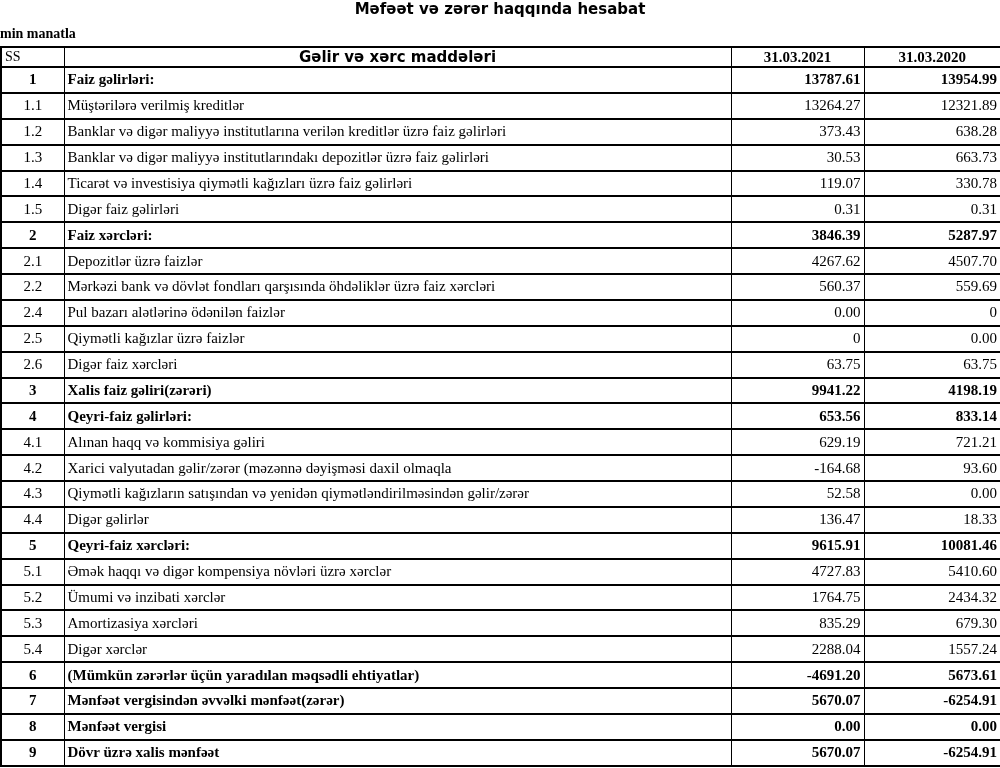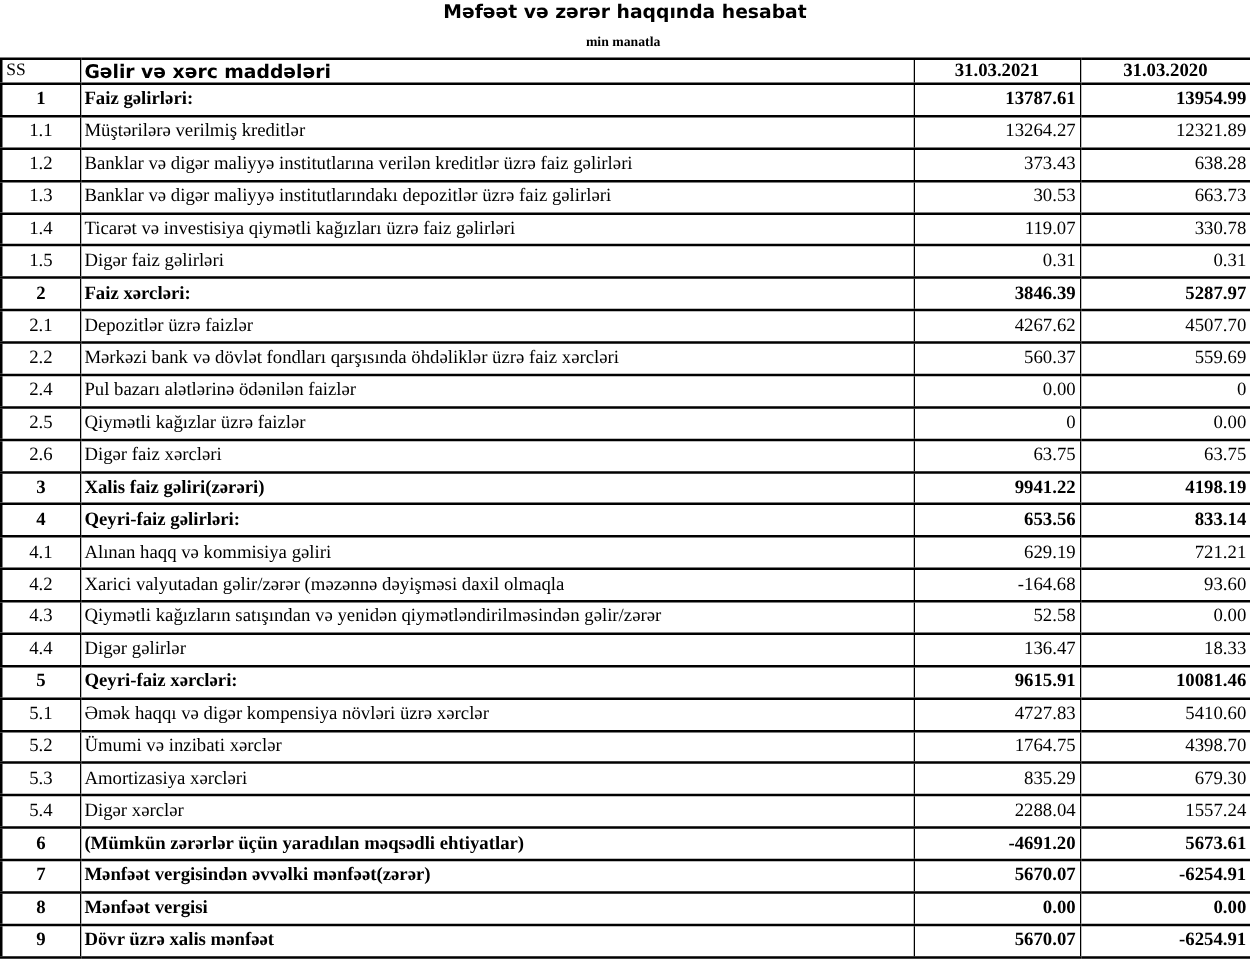--- a/index.html
+++ b/index.html
@@ -15,22 +15,22 @@
     font-weight: bold;
     font-size: 15px;
     text-align: center;
     padding-top: 0;
     height: 24px;
     line-height: 18px;
   }
   .unit-note {
     font-family: "Liberation Serif", serif;
     font-weight: bold;
-    font-size: 11px;
-    text-align: center;
+    font-size: 14px;
+    text-align: left;
     padding-right: 3px;
     height: 20px;
     line-height: 20px;
   }
   table.pl-table {
     position: absolute;
     top: 46px;
     left: 0;
     width: 1000px;
     height: 721px;
@@ -51,21 +51,21 @@
   table.pl-table { border: 2px solid #000; }
   th.col-ss {
     font-weight: normal;
     text-align: left;
     font-size: 14px;
     margin-left: 24px;
   }
   th.col-item {
     font-family: "DejaVu Sans", sans-serif;
     font-weight: bold;
-    text-align: left;
+    text-align: center;
     font-size: 15px;
     margin-left: 16px;
   }
   th.col-date {
     font-weight: bold;
     text-align: center;
   }
   td.cell-ss { text-align: center; }
   td.cell-label { text-align: left; }
   td.cell-val { text-align: right; }
@@ -210,21 +210,21 @@
       <tr>
         <td class="cell-ss">5.1</td>
         <td class="cell-label">Əmək haqqı və digər kompensiya növləri üzrə xərclər</td>
         <td class="cell-val">4727.83</td>
         <td class="cell-val">5410.60</td>
       </tr>
       <tr>
         <td class="cell-ss">5.2</td>
         <td class="cell-label">Ümumi və inzibati xərclər</td>
         <td class="cell-val">1764.75</td>
-        <td class="cell-val">4398.70</td>
+        <td class="cell-val">2434.32</td>
       </tr>
       <tr>
         <td class="cell-ss">5.3</td>
         <td class="cell-label">Amortizasiya xərcləri</td>
         <td class="cell-val">835.29</td>
         <td class="cell-val">679.30</td>
       </tr>
       <tr>
         <td class="cell-ss">5.4</td>
         <td class="cell-label">Digər xərclər</td>

